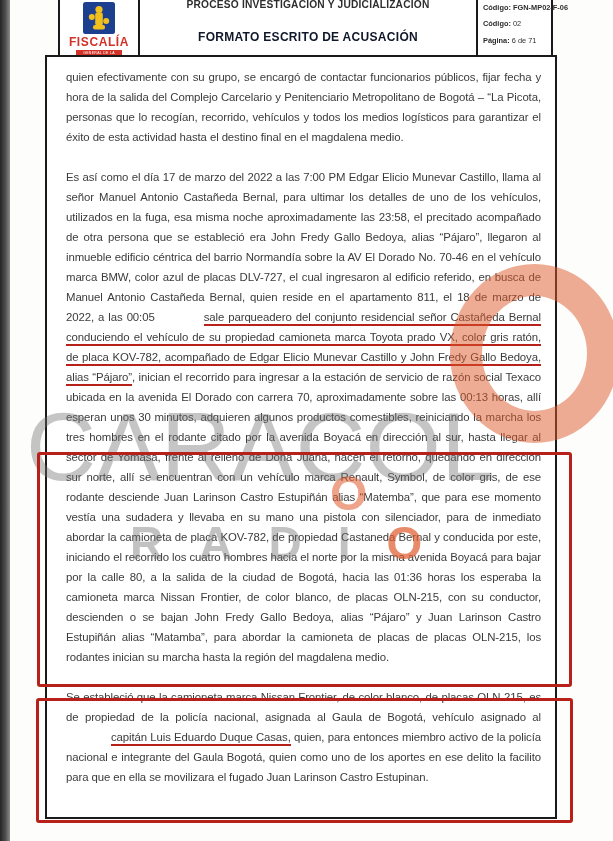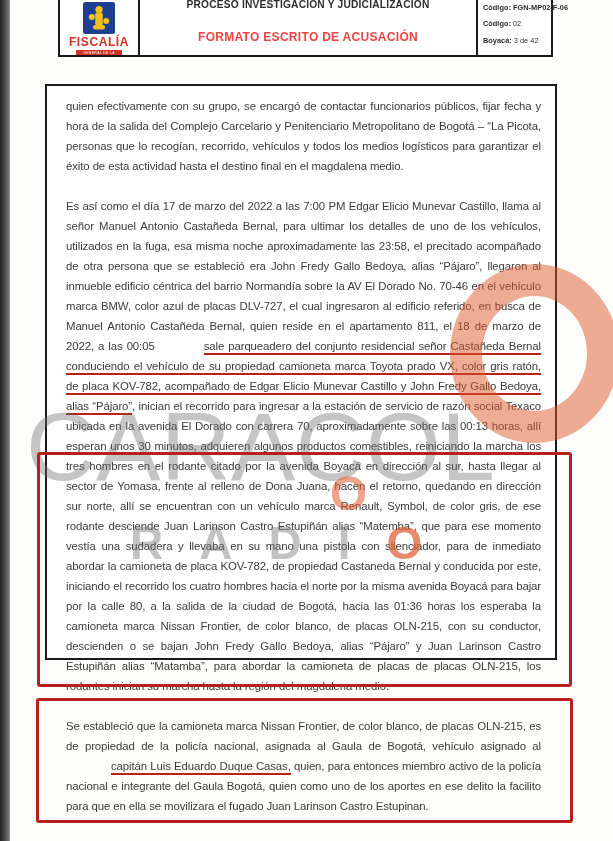--- a/index.html
+++ b/index.html
@@ -18,28 +18,28 @@
   .hdr .cell{box-sizing:border-box;}
   .logo-cell{width:80px;border-right:2px solid var(--line);display:flex;flex-direction:column;
     align-items:center;padding-top:10px;}
   .logo-square{width:32px;height:32px;}
   .logo-name{font-size:12px;font-weight:bold;color:#d23227;letter-spacing:.6px;margin-top:1px;}
   .logo-strip{width:46px;height:6px;background:#d23227;color:#fff;font-size:3.5px;
     line-height:6px;text-align:center;overflow:hidden;margin-top:1px;letter-spacing:.3px;}
   .title-cell{flex:1;border-right:2px solid var(--line);display:flex;flex-direction:column;
     align-items:center;justify-content:space-between;padding:7px 6px 11px;}
   .process-title{font-size:10.2px;font-weight:bold;color:#2d2d2d;letter-spacing:.2px;white-space:nowrap;}
-  .form-title{font-size:12px;font-weight:bold;color:#ef4444;letter-spacing:.3px;white-space:nowrap;}
+  .form-title{font-size:12px;font-weight:bold;color:#0f172a;letter-spacing:.3px;white-space:nowrap;}
   .info-cell{width:73px;display:flex;flex-direction:column;justify-content:space-evenly;
     padding:3px 2px 3px 5px;}
   .info-row{font-size:7.4px;color:#2d2d2d;white-space:nowrap;}
   .info-row .lbl{font-weight:bold;}
 
   
-  .body-box{position:absolute;left:45px;top:84px;width:512px;height:576px;
+  .body-box{position:absolute;left:45px;top:55px;width:512px;height:764px;
     border:2px solid var(--line);box-sizing:border-box;background:#fff;
     padding:6px 14px 0 19px;z-index:1;}
   .para{margin:0 0 20px;font-size:11.4px;line-height:20px;color:var(--ink);
     text-align:justify;letter-spacing:-0.1px;}
   .para:first-child{margin-top:4px;}
   .para:nth-child(2){margin-top:8px;}
   .para:nth-child(3){margin-top:20px;}
   .u{border-bottom:2.6px solid var(--red);padding-bottom:.5px;margin-left:45px;}
 
   
@@ -88,22 +88,22 @@
     <div class="cell info-cell">
       <div class="info-row">
         <span class="lbl">Código:</span>
         <span class="lbl">FGN-MP02-F-06</span>
       </div>
       <div class="info-row">
         <span class="lbl">Código:</span>
         <span>02</span>
       </div>
       <div class="info-row">
-        <span class="lbl">Boyacá:</span>
-        <span>3 de 42</span>
+        <span class="lbl">Página:</span>
+        <span>6 de 71</span>
       </div>
     </div>
   </div>
 
   <div class="body-box">
       <p class="para"><span>quien efectivamente con su grupo, se encargó de contactar funcionarios públicos, fijar fecha y hora de la salida del Complejo Carcelario y Penitenciario Metropolitano de Bogotá – “La Picota, personas que lo recogían, recorrido, vehículos y todos los medios logísticos para garantizar el éxito de esta actividad hasta el destino final en el magdalena medio.</span></p>
       <p class="para"><span>Es así como el día 17 de marzo del 2022 a las 7:00 PM Edgar Elicio Munevar Castillo, llama al señor Manuel Antonio Castañeda Bernal, para ultimar los detalles de uno de los vehículos, utilizados en la fuga, esa misma noche aproximadamente las 23:58, el precitado acompañado de otra persona que se estableció era John Fredy Gallo Bedoya, alias “Pájaro”, llegaron al inmueble edificio céntrica del barrio Normandía sobre la AV El Dorado No. 70-46 en el vehículo marca BMW, color azul de placas DLV-727, el cual ingresaron al edificio referido, en busca de Manuel Antonio Castañeda Bernal, quien reside en el apartamento 811, el 18 de marzo de 2022, a las 00:05 </span><span class="u">sale parqueadero del conjunto residencial señor Castañeda Bernal conduciendo el vehículo de su propiedad camioneta marca Toyota prado VX, color gris ratón, de placa KOV-782, acompañado de Edgar Elicio Munevar Castillo y John Fredy Gallo Bedoya, alias “Pájaro”</span><span>, inician el recorrido para ingresar a la estación de servicio de razón social Texaco ubicada en la avenida El Dorado con carrera 70, aproximadamente sobre las 00:13 horas, allí esperan unos 30 minutos, adquieren algunos productos comestibles, reiniciando la marcha los tres hombres en el rodante citado por la avenida Boyacá en dirección al sur, hasta llegar al sector de Yomasa, frente al relleno de Dona Juana, hacen el retorno, quedando en dirección sur norte, allí se encuentran con un vehículo marca Renault, Symbol, de color gris, de ese rodante desciende Juan Larinson Castro Estupiñán alias “Matemba”, que para ese momento vestía una sudadera y llevaba en su mano una pistola con silenciador, para de inmediato abordar la camioneta de placa KOV-782, de propiedad Castaneda Bernal y conducida por este, iniciando el recorrido los cuatro hombres hacia el norte por la misma avenida Boyacá para bajar por la calle 80, a la salida de la ciudad de Bogotá, hacia las 01:36 horas los esperaba la camioneta marca Nissan Frontier, de color blanco, de placas OLN-215,  con su conductor, descienden o se bajan John Fredy Gallo Bedoya, alias “Pájaro” y Juan Larinson Castro Estupiñán alias “Matamba”, para abordar la camioneta de placas de placas OLN-215, los rodantes inician su marcha hasta la región del magdalena medio.</span></p>
       <p class="para"><span>Se estableció que la camioneta marca Nissan Frontier, de color blanco, de placas OLN-215, es de propiedad de la policía nacional, asignada al Gaula de Bogotá, vehículo asignado al </span><span class="u">capitán Luis Eduardo Duque Casas,</span><span> quien, para entonces miembro activo de la policía nacional e integrante del Gaula Bogotá, quien como uno de los aportes en ese delito la facilito para que en ella se movilizara el fugado Juan Larinson Castro Estupinan.</span></p>
     </div>
 

